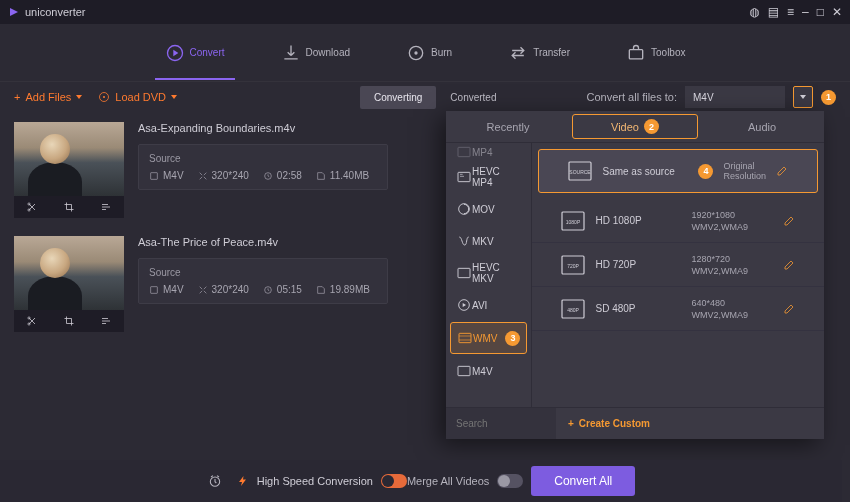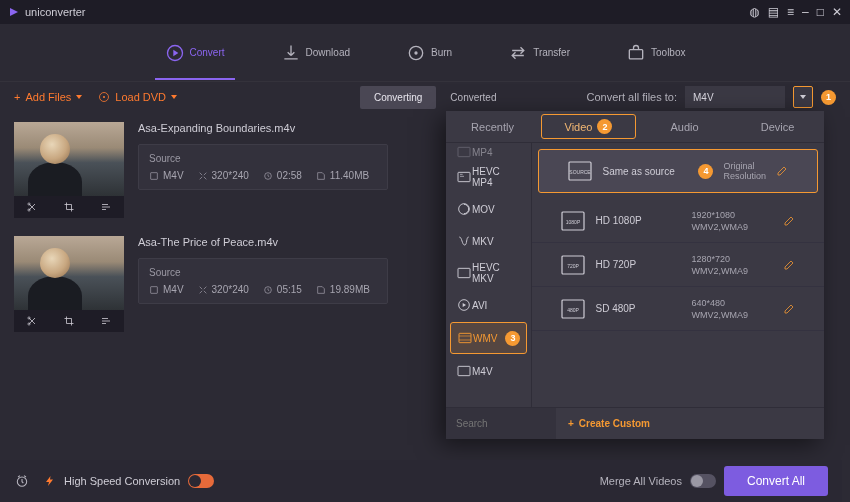--- a/index.html
+++ b/index.html
@@ -56,21 +56,21 @@
 .resrow:first-child{background:#4a4754}
 .resrow.framed{border:1.5px solid #f59932;border-radius:3px;margin:6px}
 .resrow .ricon{width:24px;height:20px;flex-shrink:0}
 .resrow .rname{flex:0 0 86px}
 .resrow .rspec{flex:1;display:flex;flex-direction:column;gap:2px;color:#a7a5b0;font-size:9px}
 .resrow .edit{color:#f59932;cursor:pointer}
 .pfoot{height:32px;display:flex;border-top:1px solid #2f2d38}
 .srch{width:110px;padding:0 10px;display:flex;align-items:center;background:#34323d}
 .srch input{background:transparent;border:none;outline:none;color:#cfcdd6;font-size:10px;width:100%}
 .ccust{flex:1;display:flex;align-items:center;padding:0 12px;color:#f59932;font-size:10px;gap:5px;cursor:pointer;font-weight:bold}
-.bottom{position:absolute;bottom:0;left:0;right:8px;height:42px;background:#2a2833;display:flex;align-items:center;padding:0 14px;justify-content:space-between}
+.bottom{position:absolute;bottom:0;left:0;right:8px;height:42px;background:#2a2833;display:flex;align-items:center;padding:0 14px;justify-content:center}
 .bl{display:flex;align-items:center;gap:14px}
 .bl .clk{color:#b5b3bd}
 .hsc{display:flex;align-items:center;gap:8px;color:#cfcdd6;font-size:11px}
 .tog{width:26px;height:14px;background:#e66a3a;border-radius:8px;position:relative}
 .tog::after{content:"";position:absolute;left:1px;top:1px;width:12px;height:12px;border-radius:50%;background:#2a2833}
 .tog.off{background:#555262}
 .tog.off::after{left:1px;background:#9a98a4}
 .br{display:flex;align-items:center;gap:8px}
 .mav{display:flex;align-items:center;gap:8px;font-size:11px}
 .convbtn{width:104px;height:30px;background:#7d5ce0;color:#fff;border:none;border-radius:3px;font-size:12px;cursor:pointer}
@@ -274,21 +274,20 @@
 </div>
 
 <div class="panel">
   <div class="ptabs">
     <div class="ptab">Recently</div>
     <div class="ptab active framed">
       <span>Video</span>
       <div class="badge">2</div>
     </div>
     <div class="ptab">Audio</div>
-    <div class="ptab">Device</div>
   </div>
   <div class="pbody">
     <div class="fmtcol">
       <div class="fmt" style="height:18px;opacity:.5">
           <svg viewBox="0 0 24 24">
             <rect x="3" y="5" width="18" height="14" rx="1" fill="none" stroke="#8a8894" stroke-width="1.4"></rect>
           </svg>
           <span>MP4</span>
         </div>
       <div class="fmt">

